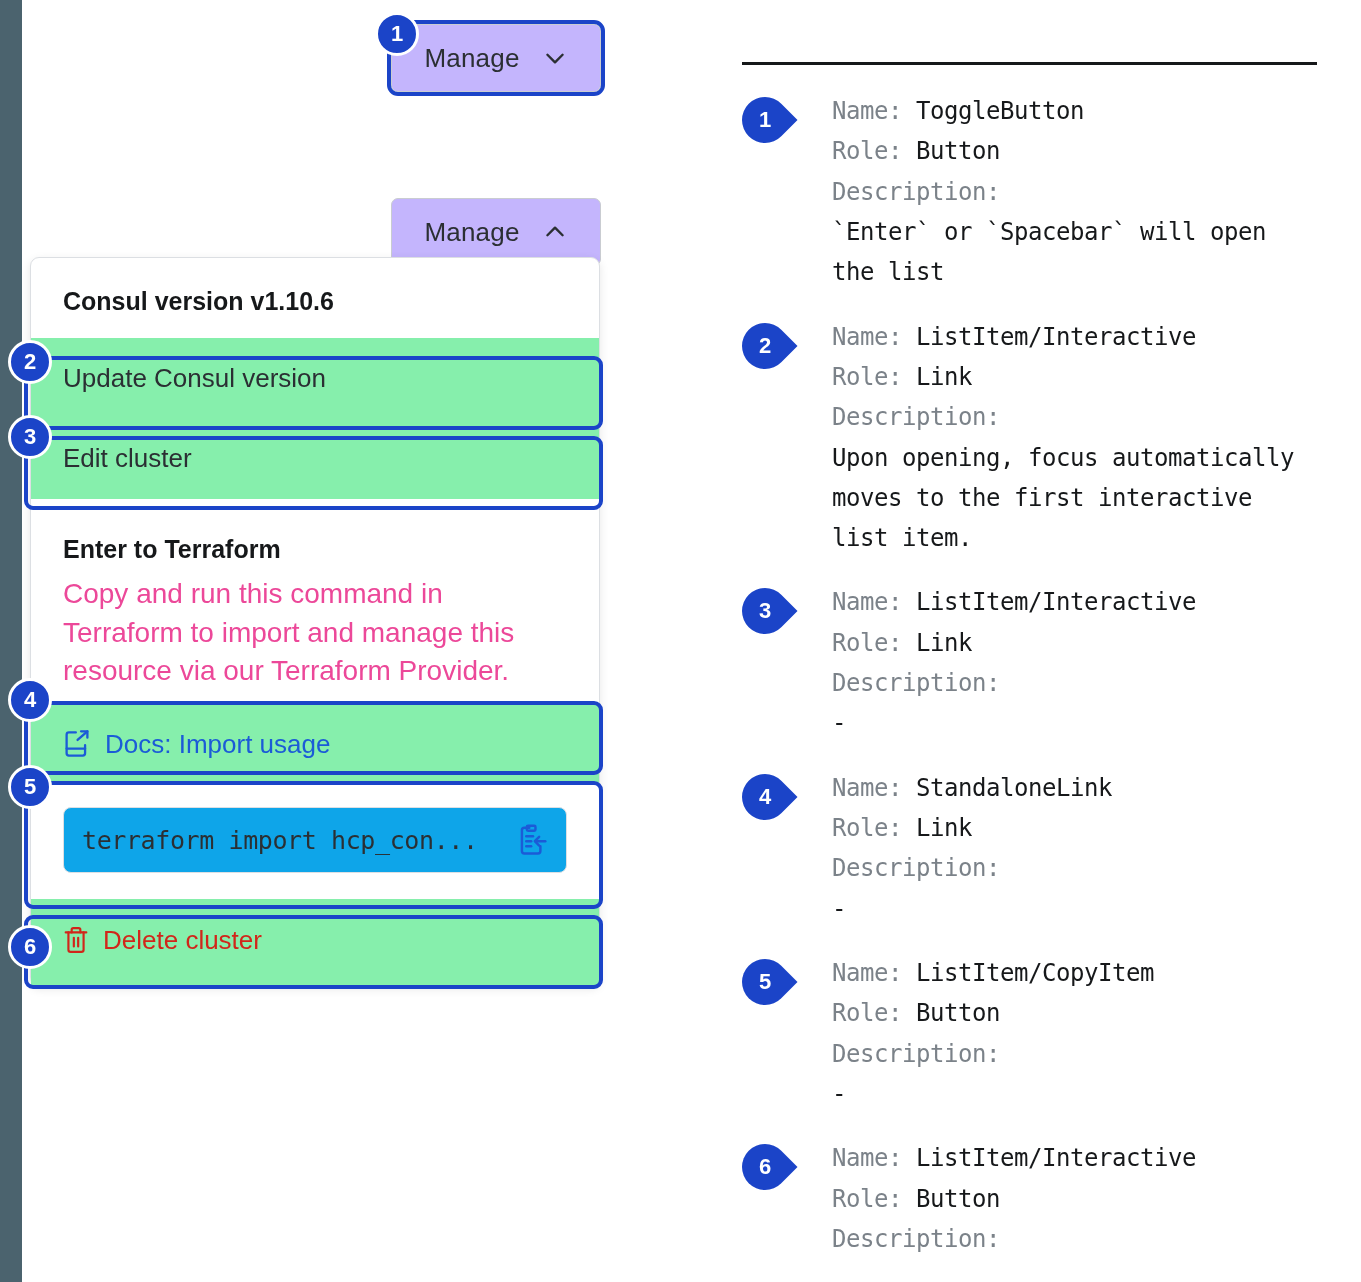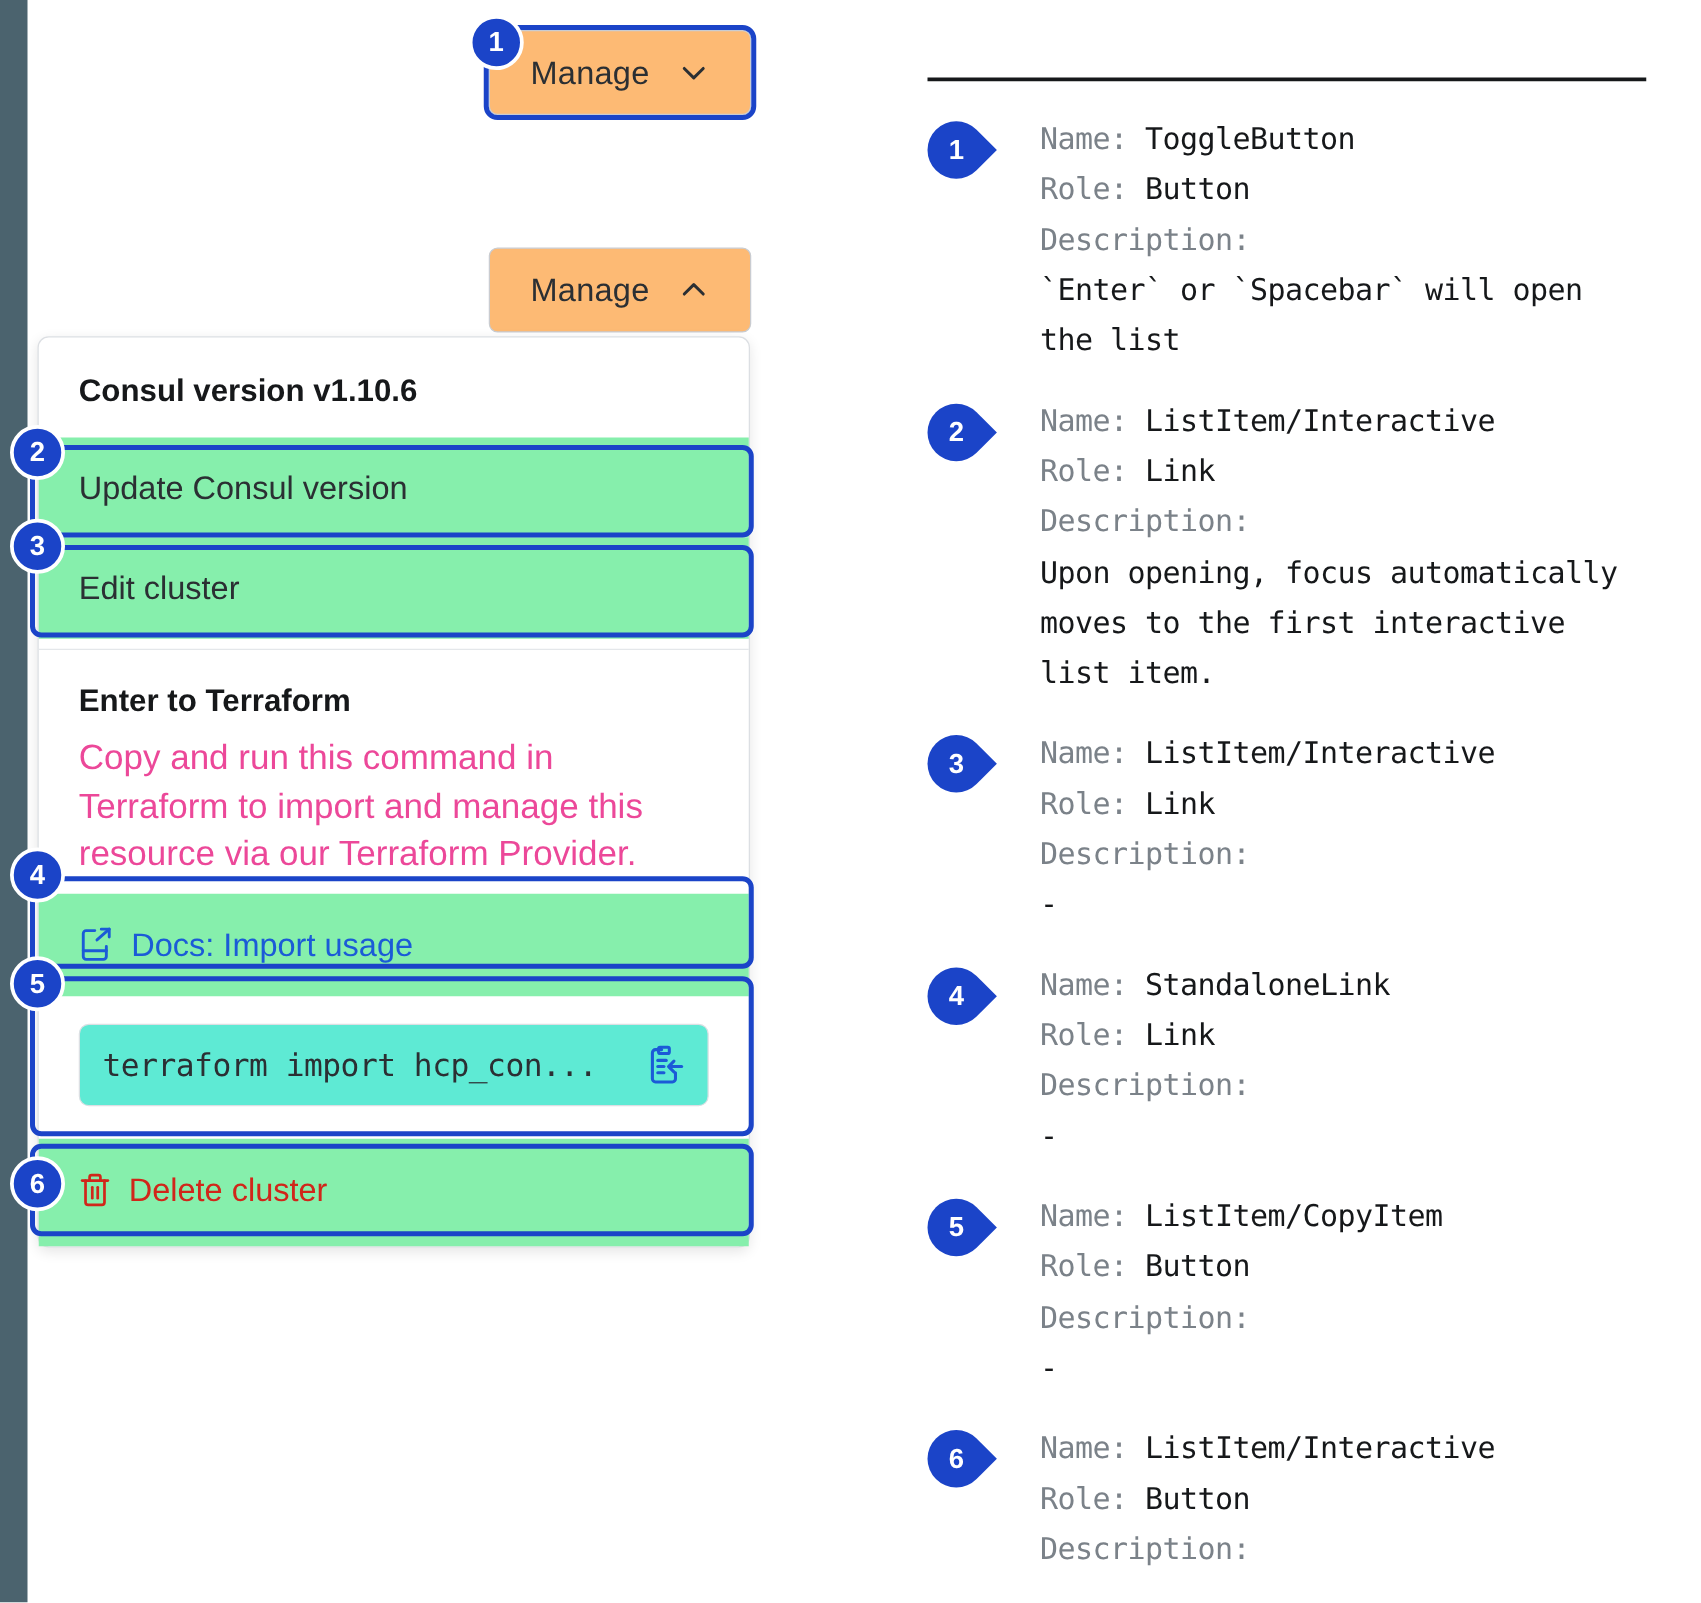--- a/index.html
+++ b/index.html
@@ -25,21 +25,21 @@
     background: #4b636e;
   }
 
   
   .manage-btn {
     position: absolute;
     display: flex;
     align-items: center;
     justify-content: center;
     gap: 22px;
-    background: #fdba74;
+    background: #c4b5fd;
     border: 1px solid #c9ccd1;
     border-radius: 7px;
     height: 68px;
     width: 210px;
     font-size: 26px;
     color: #2b2f33;
     letter-spacing: .2px;
   }
   .manage-btn .lbl { line-height: 1; }
   .manage-btn .chev { display:block; width: 26px; height: 26px; }
@@ -58,21 +58,21 @@
     pointer-events: none;
   }
 
   #manage-open {
     left: 391px; top: 198px;
   }
 
   
   .panel {
     position: absolute;
-    left: 30px; top: 269px;
+    left: 30px; top: 257px;
     width: 570px;
     background: #ffffff;
     border: 1px solid #dcdfe3;
     border-radius: 9px;
     box-shadow: 0 3px 10px rgba(0,0,0,.10);
   }
 
   .panel-heading {
     font-size: 25px;
     font-weight: bold;
@@ -116,21 +116,21 @@
   }
   .docs-row .t { color: #1b5bd7; }
 
   .copy-wrap { padding: 22px 32px 26px 32px; }
   .copy-box {
     display: flex;
     align-items: center;
     justify-content: space-between;
     border: 1px solid #dcdfe3;
     border-radius: 8px;
-    background: #5eead4;
+    background: #0ea5e9;
     height: 66px;
     padding: 0 18px 0 18px;
   }
   .copy-code {
     font-family: "DejaVu Sans Mono", monospace;
     font-size: 25px;
     color: #2b2f33;
     white-space: nowrap;
     letter-spacing: -0.4px;
   }

